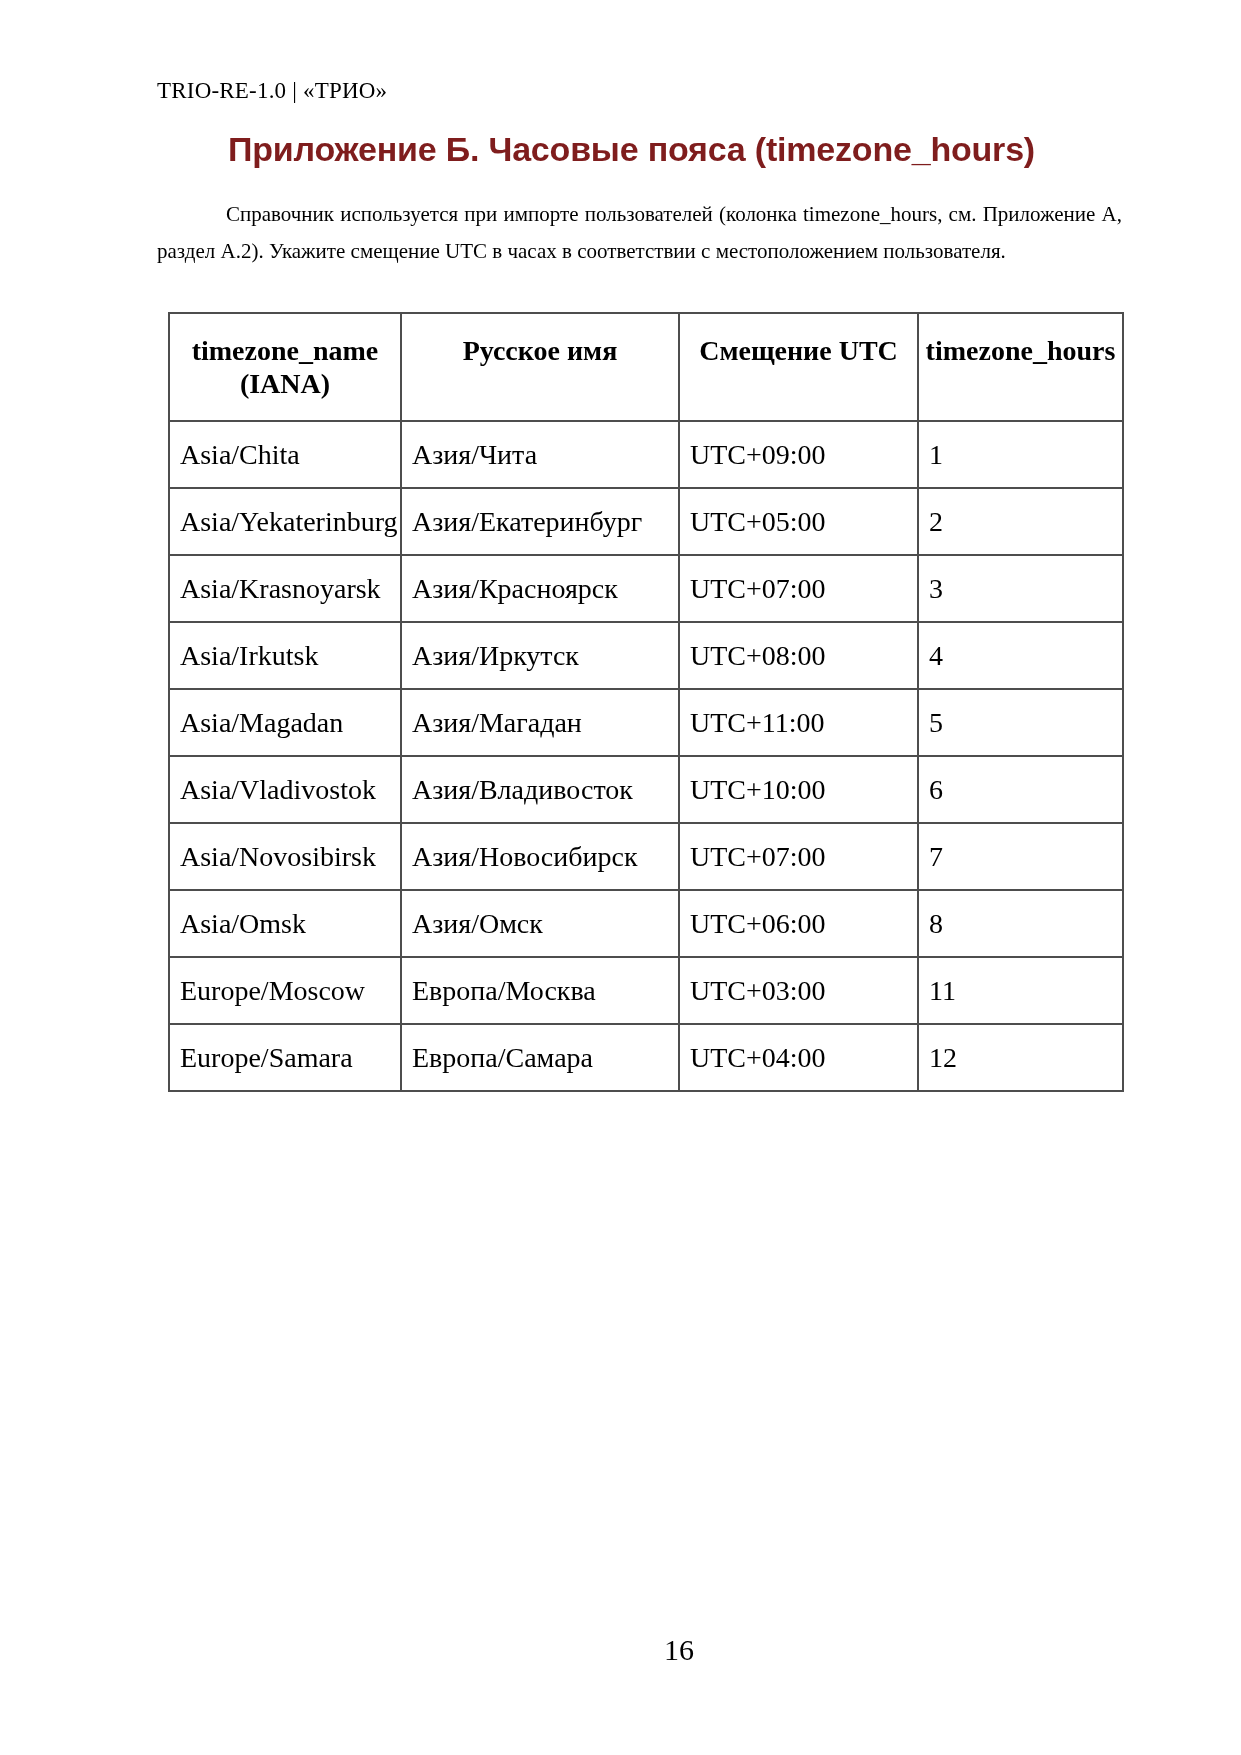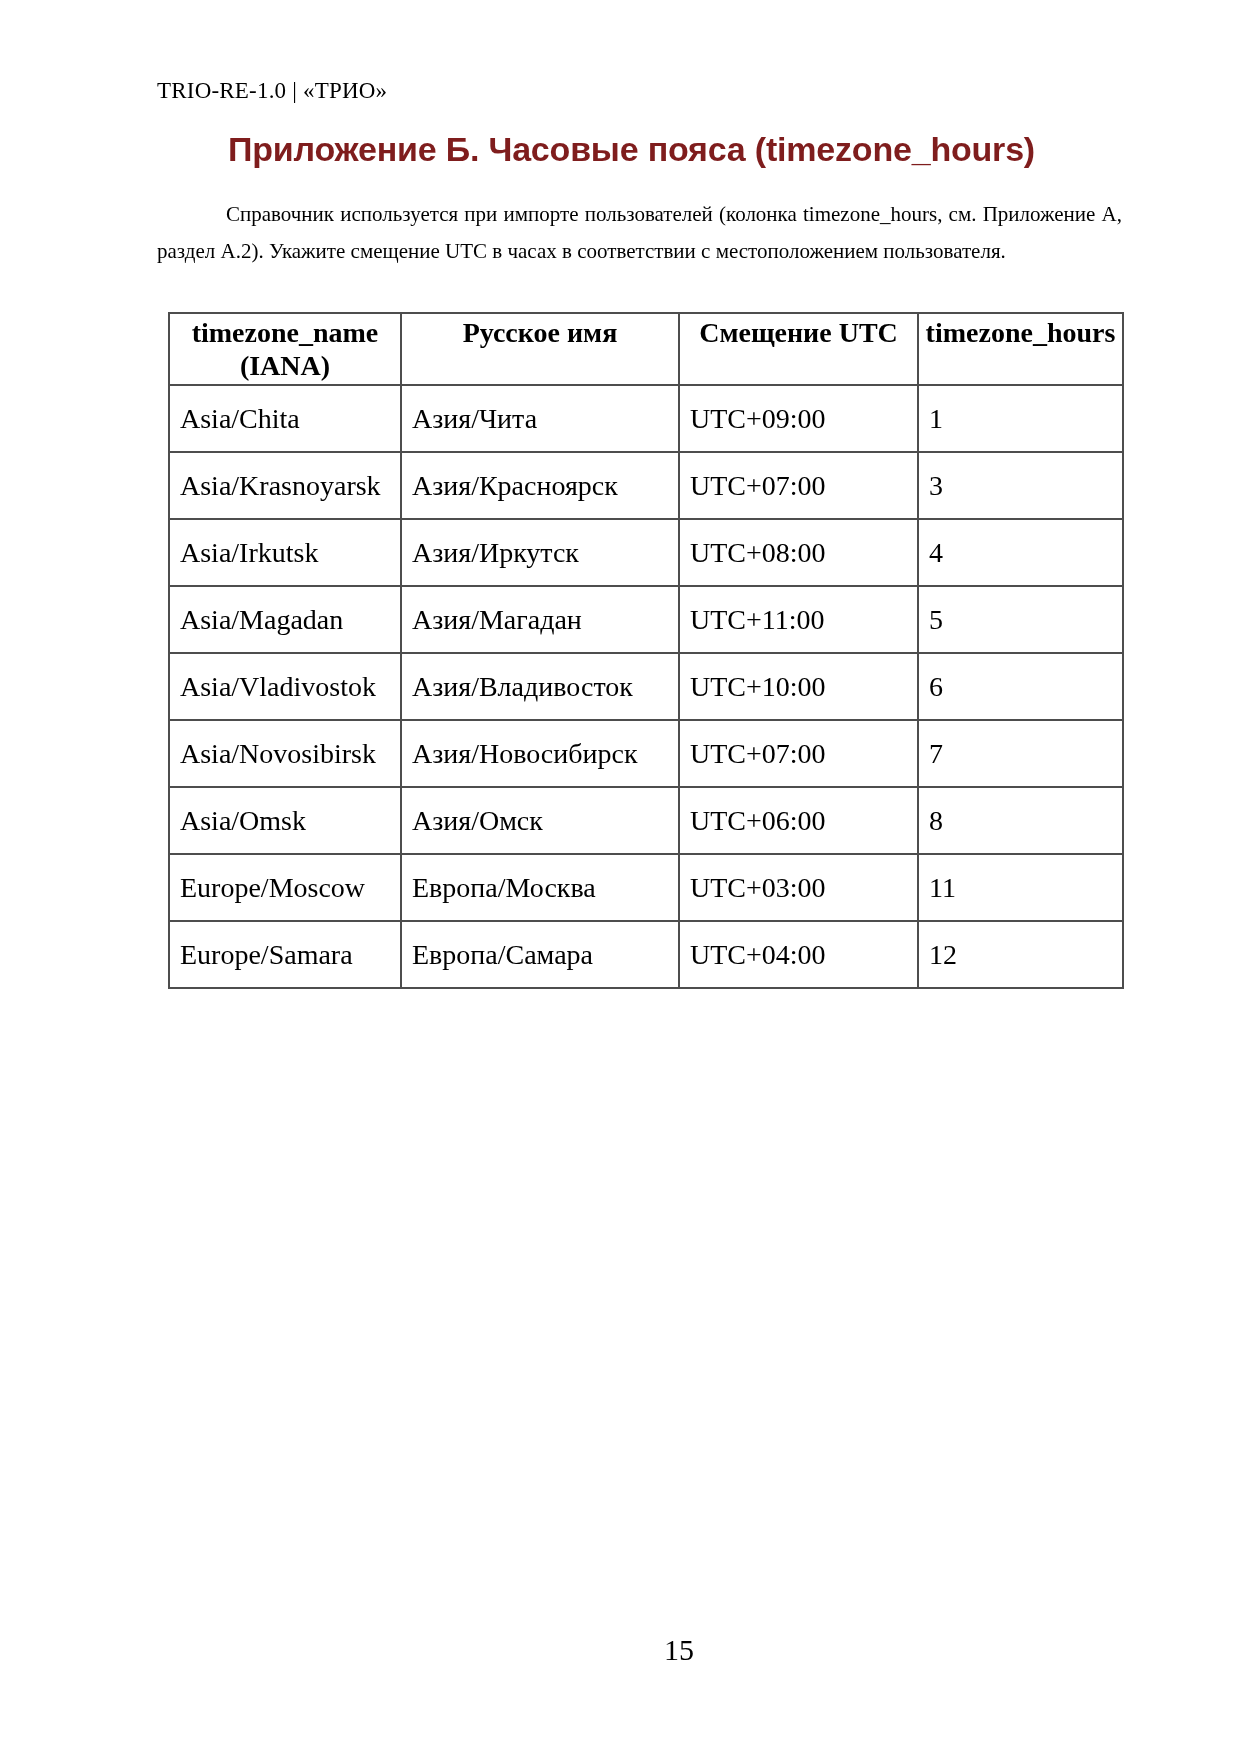--- a/index.html
+++ b/index.html
@@ -54,21 +54,21 @@
   }
   .tz-table th, .tz-table td {
     border: 2px solid #4d4d4d;
     font-size: 28px;
     overflow: hidden;
   }
   .tz-table th {
     font-weight: bold;
     text-align: center;
     vertical-align: top;
-    padding: 2px 6px;
+    padding: 20px 6px;
     height: 64px;
     line-height: 33px;
     white-space: pre-line;
   }
   .tz-table td {
     text-align: left;
     vertical-align: top;
     padding: 17px 10px;
     line-height: 31px;
     white-space: nowrap;
@@ -104,20 +104,26 @@
       <th>Смещение UTC</th>
       <th>timezone_hours</th>
     </tr>
   </thead>
   <tbody>
       <tr>
         <td>Asia/Chita</td>
         <td>Азия/Чита</td>
         <td>UTC+09:00</td>
         <td>1</td>
+      </tr>
+      <tr>
+        <td>Asia/Yekaterinburg</td>
+        <td>Азия/Екатеринбург</td>
+        <td>UTC+05:00</td>
+        <td>2</td>
       </tr>
       <tr>
         <td>Asia/Krasnoyarsk</td>
         <td>Азия/Красноярск</td>
         <td>UTC+07:00</td>
         <td>3</td>
       </tr>
       <tr>
         <td>Asia/Irkutsk</td>
         <td>Азия/Иркутск</td>
@@ -156,13 +162,13 @@
       </tr>
       <tr>
         <td>Europe/Samara</td>
         <td>Европа/Самара</td>
         <td>UTC+04:00</td>
         <td>12</td>
       </tr>
     </tbody>
 </table>
 
-<div class="page-number">15</div>
+<div class="page-number">16</div>
 
 </body></html>

